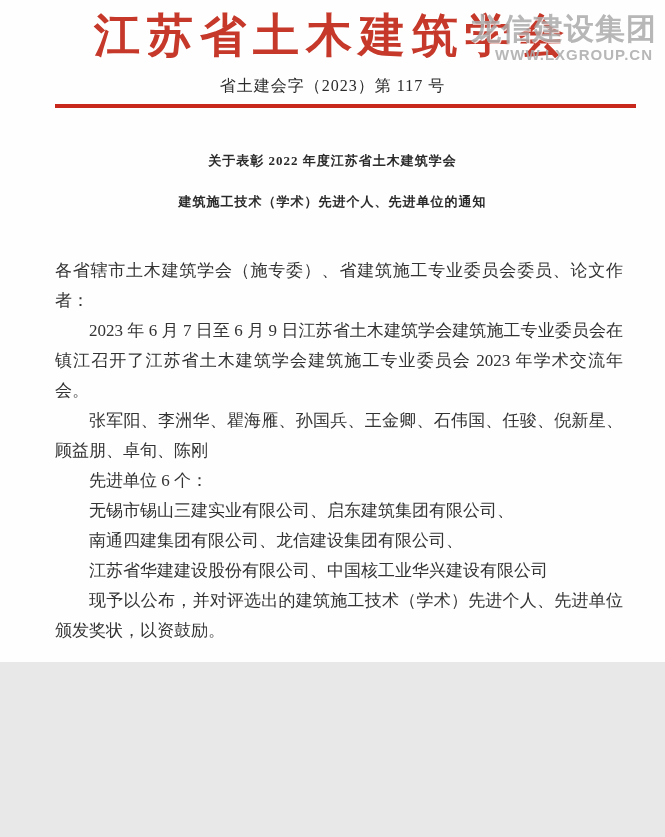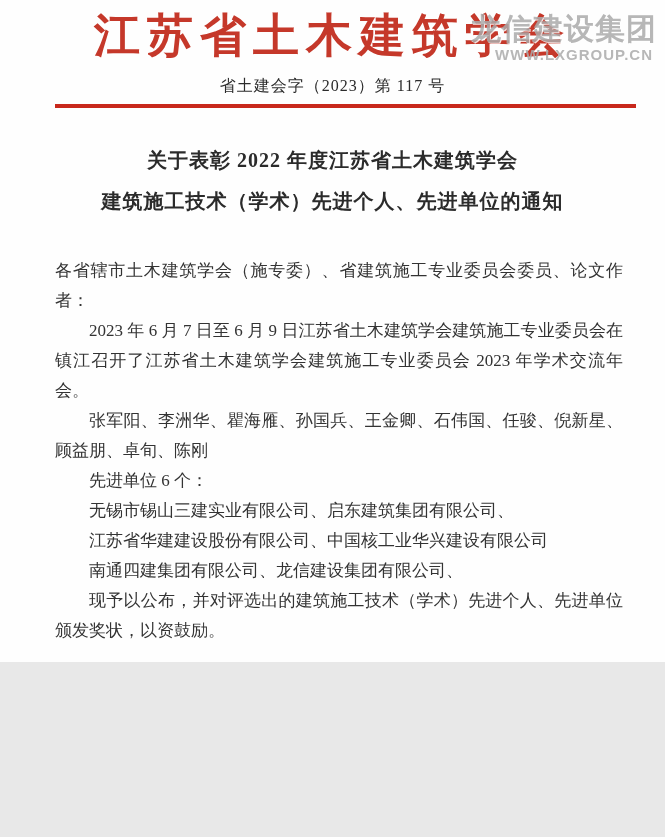--- a/index.html
+++ b/index.html
@@ -57,21 +57,21 @@
     letter-spacing: 1px;
   }
   .red-rule {
     margin: 7px 29px 0 55px;
     height: 4px;
     background: #c8281c;
   }
   .doc-title {
     margin-top: 32px;
     text-align: center;
-    font-size: 20px;
+    font-size: 13px;
     font-weight: bold;
     color: #2b2b2b;
     line-height: 41px;
     letter-spacing: 1px;
   }
   .body-text {
     margin: 34px 42px 0 55px;
     font-size: 17px;
     line-height: 30px;
     text-align: justify;
@@ -120,22 +120,22 @@
     <div>关于表彰 2022 年度江苏省土木建筑学会</div>
     <div>建筑施工技术（学术）先进个人、先进单位的通知</div>
   </div>
 
   <div class="body-text">
       <p>各省辖市土木建筑学会（施专委）、省建筑施工专业委员会委员、论文作者：</p>
       <p class="indent">2023 年 6 月 7 日至 6 月 9 日江苏省土木建筑学会建筑施工专业委员会在镇江召开了江苏省土木建筑学会建筑施工专业委员会 2023 年学术交流年会。</p>
       <p class="indent">张军阳、李洲华、瞿海雁、孙国兵、王金卿、石伟国、任骏、倪新星、顾益朋、卓旬、陈刚</p>
       <p class="indent">先进单位 6 个：</p>
       <p class="indent">无锡市锡山三建实业有限公司、启东建筑集团有限公司、</p>
+      <p class="indent">南通四建集团有限公司、龙信建设集团有限公司、</p>
       <p class="indent">江苏省华建建设股份有限公司、中国核工业华兴建设有限公司</p>
-      <p class="indent">南通四建集团有限公司、龙信建设集团有限公司、</p>
       <p class="indent">现予以公布，并对评选出的建筑施工技术（学术）先进个人、先进单位颁发奖状，以资鼓励。</p>
     </div>
 
   <div class="signature-block">
     <div class="signature-org">江苏省土木建筑学会建筑施工专业委员会</div>
     <div class="signature-date">2023 年 6 月 14 日</div>
   </div>
 
   <svg class="seal" viewBox="0 0 172 172" aria-hidden="true">
     <circle cx="86" cy="86" r="80" fill="none" stroke="#d2432e" stroke-width="6"></circle>

